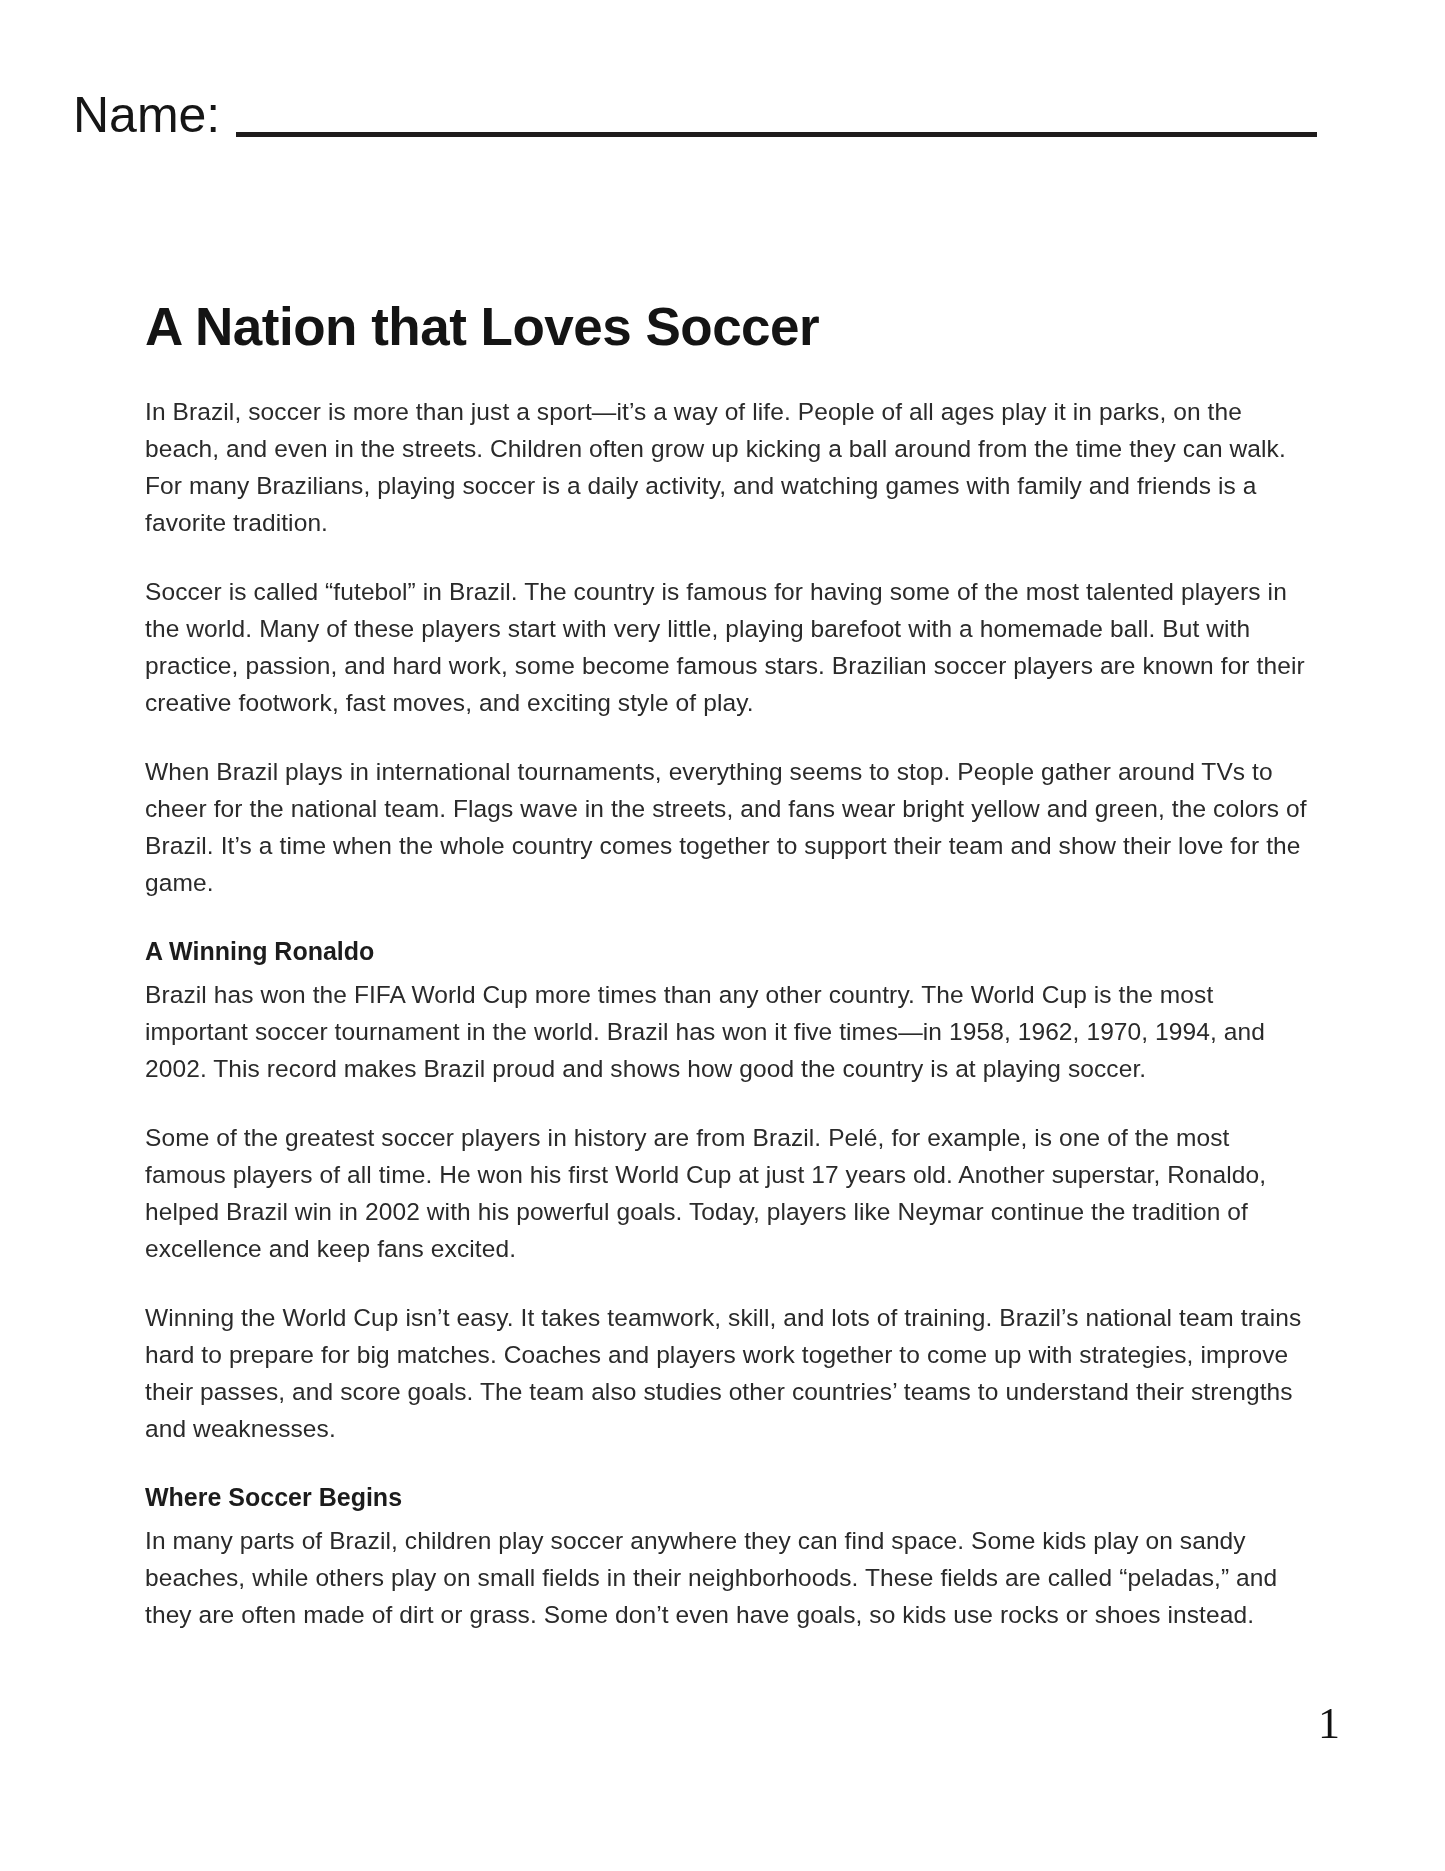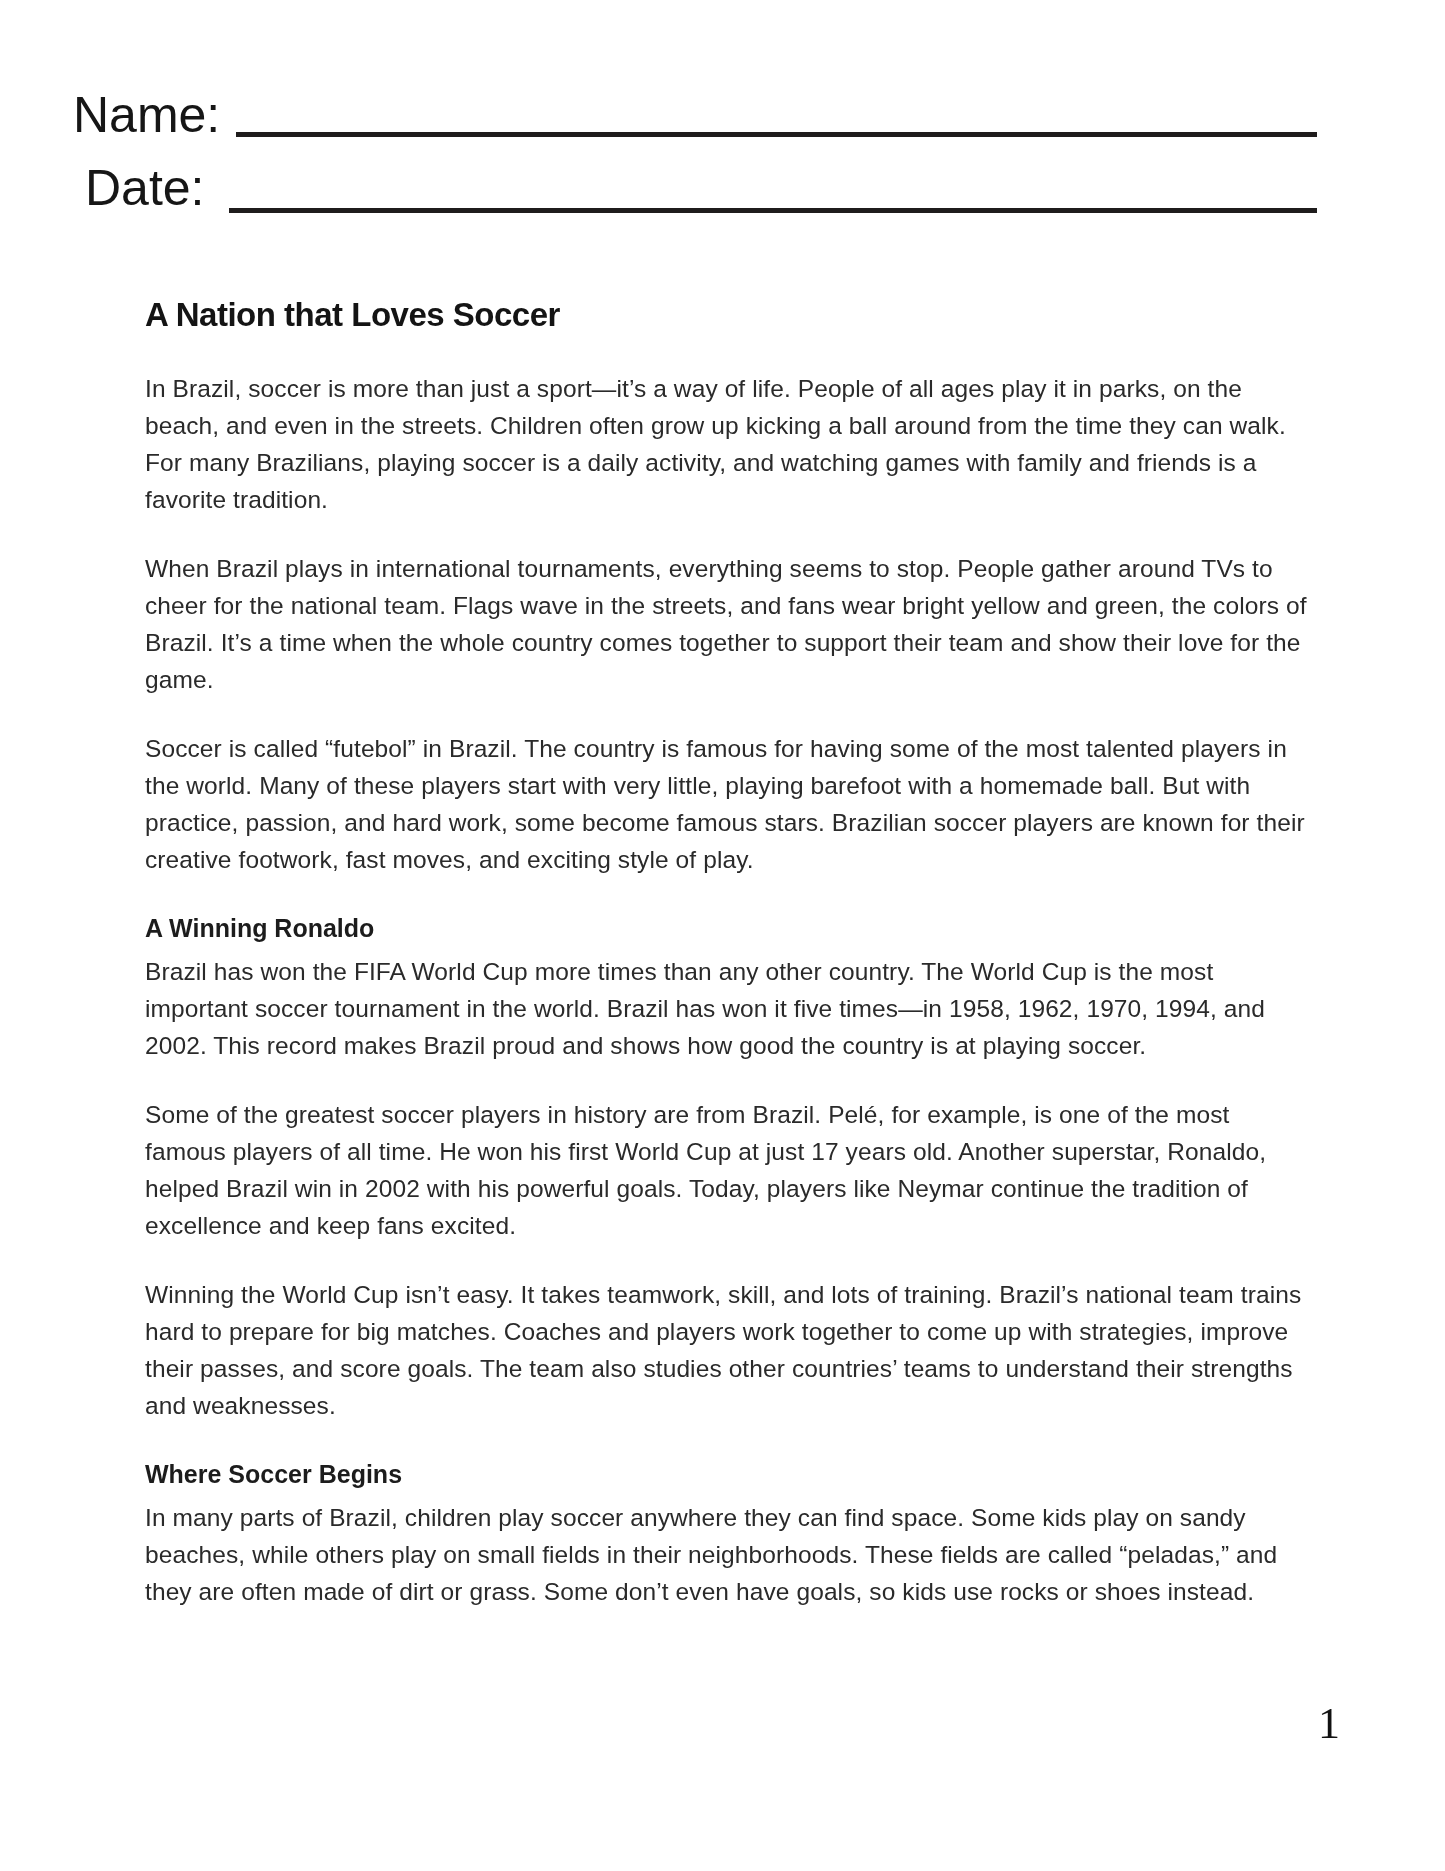--- a/index.html
+++ b/index.html
@@ -42,21 +42,21 @@
   .date-row .rule { margin-left: 24px; margin-bottom: 0px; }
 
   
   .article {
     position: absolute;
     left: 145px;
     top: 296px;
     width: 1165px;
   }
   .article-title {
-    font-size: 33px;
+    font-size: 53px;
     font-weight: 700;
     letter-spacing: -0.5px;
     color: #141414;
     margin-bottom: 36px;
   }
   .article p {
     font-size: 24.5px;
     line-height: 37px;
     letter-spacing: 0.1px;
     margin-bottom: 32px;
@@ -83,31 +83,27 @@
 </head>
 <body>
 
 <div class="page">
 
   <div class="form-row name-row">
     <span class="label">Name:</span>
     <span class="rule"></span>
   </div>
 
-  <div class="form-row date-row">
-    <span class="label">Date:</span>
-    <span class="rule"></span>
-  </div>
 
   <div class="article">
     <div class="article-title">A Nation that Loves Soccer</div>
 
     <p>In Brazil, soccer is more than just a sport—it’s a way of life. People of all ages play it in parks, on the beach, and even in the streets. Children often grow up kicking a ball around from the time they can walk. For many Brazilians, playing soccer is a daily activity, and watching games with family and friends is a favorite tradition.</p>
+    <p>Soccer is called “futebol” in Brazil. The country is famous for having some of the most talented players in the world. Many of these players start with very little, playing barefoot with a homemade ball. But with practice, passion, and hard work, some become famous stars. Brazilian soccer players are known for their creative footwork, fast moves, and exciting style of play.</p>
     <p>When Brazil plays in international tournaments, everything seems to stop. People gather around TVs to cheer for the national team. Flags wave in the streets, and fans wear bright yellow and green, the colors of Brazil. It’s a time when the whole country comes together to support their team and show their love for the game.</p>
-    <p>Soccer is called “futebol” in Brazil. The country is famous for having some of the most talented players in the world. Many of these players start with very little, playing barefoot with a homemade ball. But with practice, passion, and hard work, some become famous stars. Brazilian soccer players are known for their creative footwork, fast moves, and exciting style of play.</p>
 
     <div class="section-heading">A Winning Ronaldo</div>
     <p>Brazil has won the FIFA World Cup more times than any other country. The World Cup is the most important soccer tournament in the world. Brazil has won it five times—in 1958, 1962, 1970, 1994, and 2002. This record makes Brazil proud and shows how good the country is at playing soccer.</p>
     <p>Some of the greatest soccer players in history are from Brazil. Pelé, for example, is one of the most famous players of all time. He won his first World Cup at just 17 years old. Another superstar, Ronaldo, helped Brazil win in 2002 with his powerful goals. Today, players like Neymar continue the tradition of excellence and keep fans excited.</p>
     <p>Winning the World Cup isn’t easy. It takes teamwork, skill, and lots of training. Brazil’s national team trains hard to prepare for big matches. Coaches and players work together to come up with strategies, improve their passes, and score goals. The team also studies other countries’ teams to understand their strengths and weaknesses.</p>
 
     <div class="section-heading">Where Soccer Begins</div>
     <p>In many parts of Brazil, children play soccer anywhere they can find space. Some kids play on sandy beaches, while others play on small fields in their neighborhoods. These fields are called “peladas,” and they are often made of dirt or grass. Some don’t even have goals, so kids use rocks or shoes instead.</p>
   </div>
 

